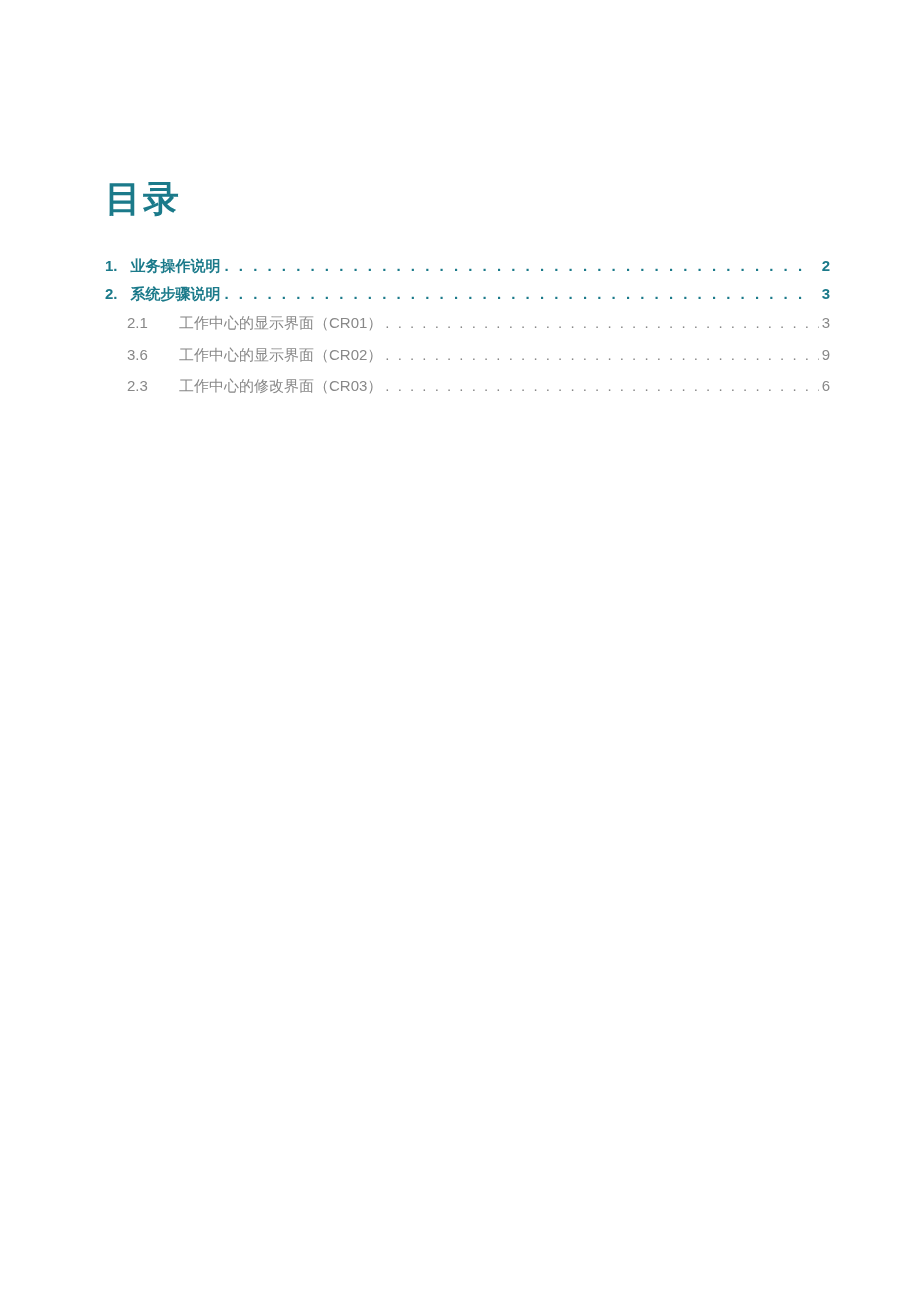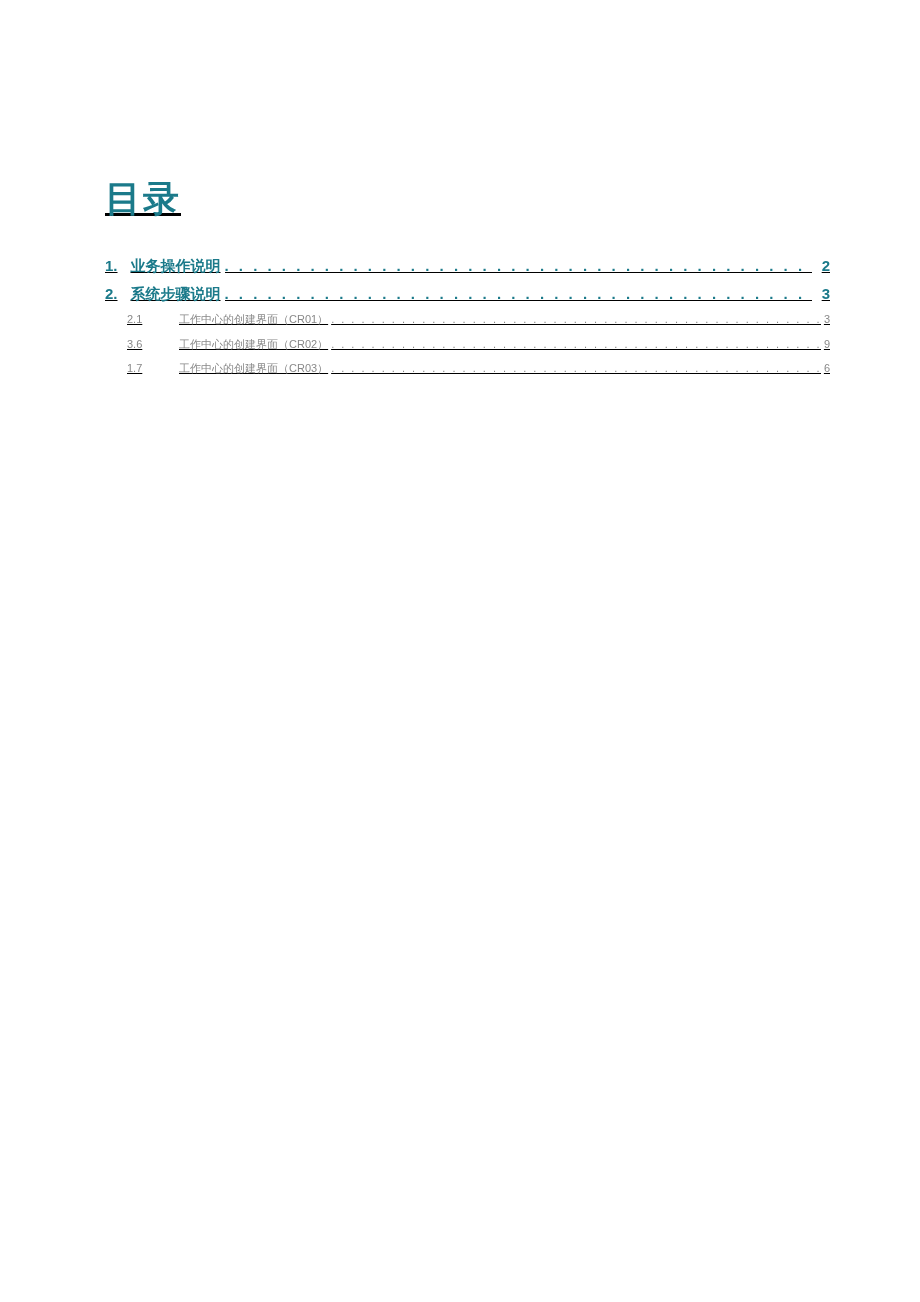--- a/index.html
+++ b/index.html
@@ -9,21 +9,20 @@
     }
     body {
       width: 920px;
       height: 1302px;
       background: #ffffff;
       font-family: "Microsoft YaHei", "SimSun", Arial, sans-serif;
       position: relative;
     }
     .page-content {
       padding: 175px 90px 0 105px;
-      text-decoration: underline;
     }
     .toc-title {
       font-size: 36px;
       font-weight: bold;
       color: #1b7a8a;
       margin-bottom: 30px;
       letter-spacing: 2px;
     }
     .toc-level1 {
       font-size: 15px;
@@ -47,21 +46,21 @@
       white-space: nowrap;
       letter-spacing: 3px;
       margin: 0 4px;
       color: #1b7a8a;
     }
     .toc-level1 .toc-page {
       white-space: nowrap;
       padding-left: 6px;
     }
     .toc-level2 {
-      font-size: 11px;
+      font-size: 15px;
       color: #888888;
       display: flex;
       align-items: baseline;
       margin-bottom: 6px;
       line-height: 1.7;
       padding-left: 22px;
     }
     .toc-level2 .toc-number {
       white-space: nowrap;
       min-width: 52px;
@@ -96,31 +95,31 @@
 
   <div class="toc-level1">
     <span class="toc-number">2.</span>
     <span class="toc-text">系统步骤说明</span>
     <span class="toc-dots">. . . . . . . . . . . . . . . . . . . . . . . . . . . . . . . . . . . . . . . . . . . . . . . . . . . . . . . . . . . . . . . . . . . . . . . . . . . . . . . . . . . . . . . . . . . . . . . . . . . . . . . . . . . . . . . . . . . . . . . .</span>
     <span class="toc-page">3</span>
   </div>
 
   <div class="toc-level2">
     <span class="toc-number">2.1</span>
-    <span class="toc-text">工作中心的创建界面（CR01）</span>
+    <span class="toc-text">工作中心的显示界面（CR01）</span>
     <span class="toc-dots">. . . . . . . . . . . . . . . . . . . . . . . . . . . . . . . . . . . . . . . . . . . . . . . . . . . . . . . . . . . . . . . . . . . . . . . . . . . . . . . . . . . . . . . . . . . . . . . . . . . . . . . . . . . . . . . . . . . . . . . .</span>
     <span class="toc-page">3</span>
   </div>
 
   <div class="toc-level2">
     <span class="toc-number">3.6</span>
-    <span class="toc-text">工作中心的创建界面（CR02）</span>
+    <span class="toc-text">工作中心的显示界面（CR02）</span>
     <span class="toc-dots">. . . . . . . . . . . . . . . . . . . . . . . . . . . . . . . . . . . . . . . . . . . . . . . . . . . . . . . . . . . . . . . . . . . . . . . . . . . . . . . . . . . . . . . . . . . . . . . . . . . . . . . . . . . . . . . . . . . . . . . .</span>
     <span class="toc-page">9</span>
   </div>
 
   <div class="toc-level2">
-    <span class="toc-number">1.7</span>
-    <span class="toc-text">工作中心的创建界面（CR03）</span>
+    <span class="toc-number">2.3</span>
+    <span class="toc-text">工作中心的修改界面（CR03）</span>
     <span class="toc-dots">. . . . . . . . . . . . . . . . . . . . . . . . . . . . . . . . . . . . . . . . . . . . . . . . . . . . . . . . . . . . . . . . . . . . . . . . . . . . . . . . . . . . . . . . . . . . . . . . . . . . . . . . . . . . . . . . . . . . . . . .</span>
     <span class="toc-page">6</span>
   </div>
 </div>
 
 </body></html>

